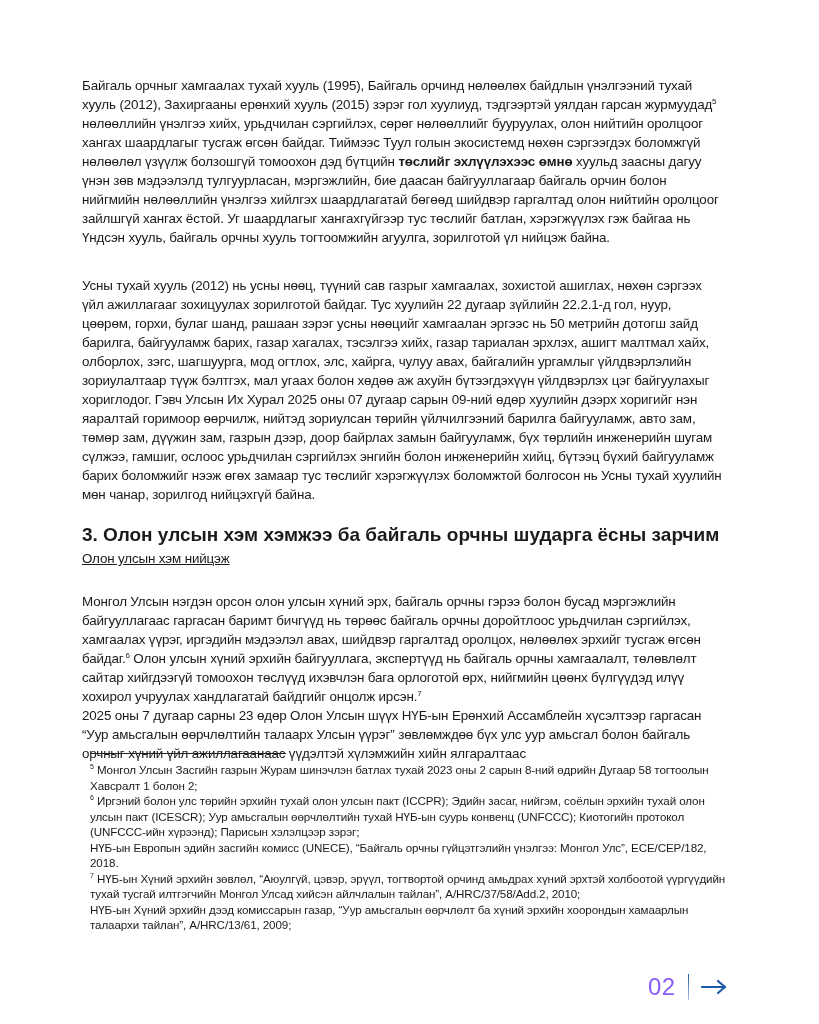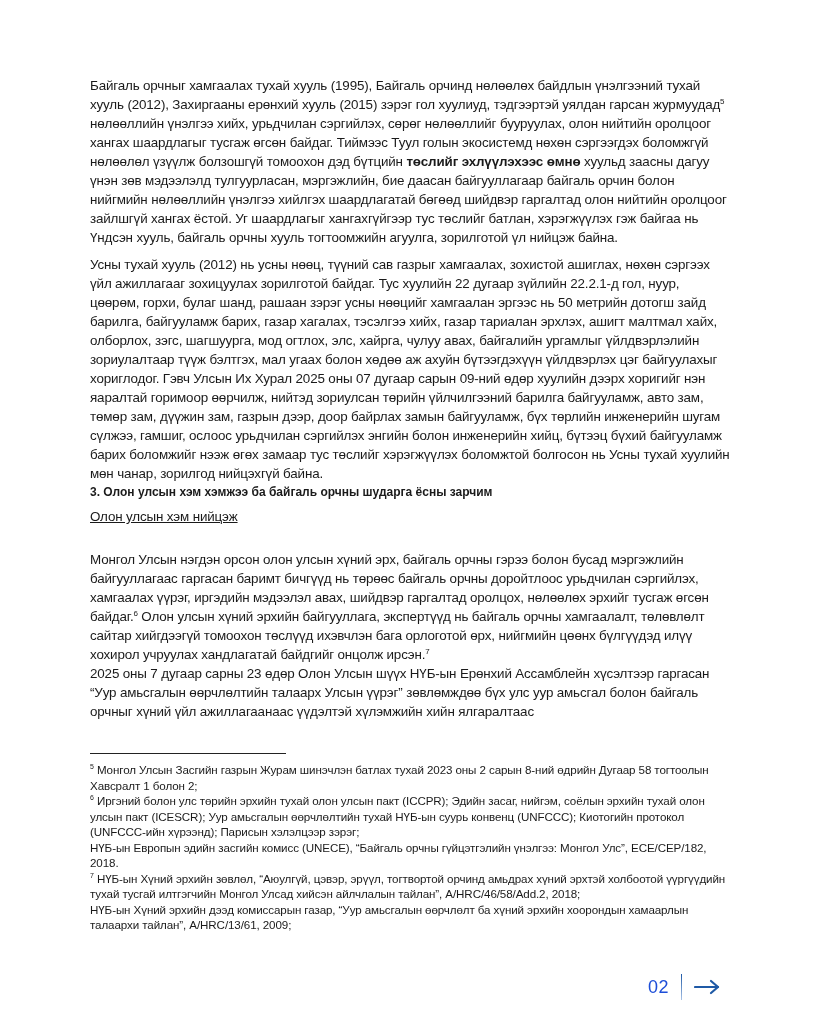--- a/index.html
+++ b/index.html
@@ -1,33 +1,33 @@
 <!DOCTYPE html>
 <html><head>
 <meta charset="utf-8">
 <style>
   html, body { margin: 0; padding: 0; background: #ffffff; }
   body { width: 819px; height: 1024px; position: relative; overflow: hidden;
          font-family: "Liberation Sans", "DejaVu Sans", sans-serif; color: #1a1a1a; }
-  .page { position: absolute; left: 90px; top: 76px; width: 640px; }
+  .page { position: absolute; left: 82px; top: 76px; width: 640px; }
   p { margin: 0; font-size: 13.4px; line-height: 19px; letter-spacing: -0.15px; }
   .para1 { margin-top: 0; }
-  .para2 { margin-top: 8px; }
-  .section-title { font-weight: bold; font-size: 12px; line-height: 19px; }
+  .para2 { margin-top: 29px; }
+  .section-title { margin-top: 21px; font-weight: bold; font-size: 19px; line-height: 19px; }
   .subsection { margin-top: 5px; text-decoration: underline; }
   .para3 { margin-top: 24px; }
   .para4 { }
   sup { font-size: 8px; line-height: 0; vertical-align: super; }
   b { font-weight: bold; }
   .fn-rule { position: absolute; left: 90px; top: 753px; width: 196px; height: 1px; background: #222; }
   .footnotes { position: absolute; left: 90px; top: 762px; width: 640px; }
   .footnotes p { font-size: 11.6px; line-height: 15.5px; letter-spacing: -0.1px; }
   .footnotes sup { font-size: 7px; }
   .pager { position: absolute; left: 648px; top: 972px; height: 30px; display: flex; align-items: center; }
-  .page-num { color: #1d4ed8; font-size: 18px; font-weight: 500; letter-spacing: 0.5px; }
+  .page-num { color: #8b5cf6; font-size: 24px; font-weight: 500; letter-spacing: 0.5px; }
   .pager-divider { width: 1px; height: 26px; background: linear-gradient(#1f5aa6, #aac3e6); margin-left: 12px; margin-right: 12px; }
   .next-arrow { display: inline-block; width: 26px; height: 16px; }
 </style>
 </head>
 <body>
 
 <div class="page">
   <p class="para1"><span>Байгаль орчныг хамгаалах тухай хууль (1995), Байгаль орчинд нөлөөлөх байдлын үнэлгээний тухай хууль (2012), Захиргааны ерөнхий хууль (2015) зэрэг гол хуулиуд, тэдгээртэй уялдан гарсан журмуудад</span><sup>5</sup><span> нөлөөллийн үнэлгээ хийх, урьдчилан сэргийлэх, сөрөг нөлөөллийг бууруулах, олон нийтийн оролцоог хангах шаардлагыг тусгаж өгсөн байдаг. Тиймээс Туул голын экосистемд нөхөн сэргээгдэх боломжгүй нөлөөлөл үзүүлж болзошгүй томоохон дэд бүтцийн </span><b>төслийг эхлүүлэхээс өмнө</b><span> хуульд заасны дагуу үнэн зөв мэдээлэлд тулгуурласан, мэргэжлийн, бие даасан байгууллагаар байгаль орчин болон нийгмийн нөлөөллийн үнэлгээ хийлгэх шаардлагатай бөгөөд шийдвэр гаргалтад олон нийтийн оролцоог зайлшгүй хангах ёстой. Уг шаардлагыг хангахгүйгээр тус төслийг батлан, хэрэгжүүлэх гэж байгаа нь Үндсэн хууль, байгаль орчны хууль тогтоомжийн агуулга, зорилготой үл нийцэж байна.</span></p>
 
   <p class="para2">Усны тухай хууль (2012) нь усны нөөц, түүний сав газрыг хамгаалах, зохистой ашиглах, нөхөн сэргээх үйл ажиллагааг зохицуулах зорилготой байдаг. Тус хуулийн 22 дугаар зүйлийн 22.2.1-д гол, нуур, цөөрөм, горхи, булаг шанд, рашаан зэрэг усны нөөцийг хамгаалан эргээс нь 50 метрийн дотогш зайд барилга, байгууламж барих, газар хагалах, тэсэлгээ хийх, газар тариалан эрхлэх, ашигт малтмал хайх, олборлох, зэгс, шагшуурга, мод огтлох, элс, хайрга, чулуу авах, байгалийн ургамлыг үйлдвэрлэлийн зориулалтаар түүж бэлтгэх, мал угаах болон хөдөө аж ахуйн бүтээгдэхүүн үйлдвэрлэх цэг байгуулахыг хориглодог. Гэвч Улсын Их Хурал 2025 оны 07 дугаар сарын 09-ний өдөр хуулийн дээрх хоригийг  нэн яаралтай горимоор өөрчилж, нийтэд зориулсан төрийн үйлчилгээний барилга байгууламж, авто зам, төмөр зам, дүүжин зам, газрын дээр, доор байрлах замын байгууламж, бүх төрлийн инженерийн шугам сүлжээ, гамшиг, ослоос урьдчилан сэргийлэх энгийн болон инженерийн хийц, бүтээц бүхий байгууламж барих боломжийг нээж өгөх замаар тус төслийг хэрэгжүүлэх боломжтой болгосон нь Усны тухай хуулийн мөн чанар, зорилгод нийцэхгүй байна.</p>
@@ -40,21 +40,21 @@
 
   <p class="para4">2025 оны 7 дугаар сарны 23 өдөр Олон Улсын шүүх НҮБ-ын Ерөнхий Ассамблейн хүсэлтээр гаргасан “Уур амьсгалын өөрчлөлтийн талаарх Улсын үүрэг” зөвлөмждөө бүх улс уур амьсгал болон байгаль орчныг хүний үйл ажиллагаанаас үүдэлтэй хүлэмжийн хийн ялгаралтаас</p>
 </div>
 
 <div class="fn-rule"></div>
 
 <div class="footnotes">
   <p><sup>5</sup><span> Монгол Улсын Засгийн газрын Журам шинэчлэн батлах тухай 2023 оны 2 сарын 8-ний өдрийн Дугаар 58 тогтоолын Хавсралт 1 болон 2;</span></p>
   <p><sup>6</sup><span> Иргэний болон улс төрийн эрхийн тухай олон улсын пакт (ICCPR); Эдийн засаг, нийгэм, соёлын эрхийн тухай олон улсын пакт (ICESCR); Уур амьсгалын өөрчлөлтийн тухай НҮБ-ын суурь конвенц (UNFCCC); Киотогийн протокол (UNFCCC-ийн хүрээнд); Парисын хэлэлцээр зэрэг;</span></p>
   <p>НҮБ-ын Европын эдийн засгийн комисс (UNECE), “Байгаль орчны гүйцэтгэлийн үнэлгээ: Монгол Улс”, ECE/CEP/182, 2018.</p>
-  <p><sup>7</sup><span> НҮБ-ын Хүний эрхийн зөвлөл, “Аюулгүй, цэвэр, эрүүл, тогтвортой орчинд амьдрах хүний эрхтэй холбоотой үүргүүдийн тухай тусгай илтгэгчийн Монгол Улсад хийсэн айлчлалын тайлан”, A/HRC/46/58/Add.2, 2018;</span></p>
+  <p><sup>7</sup><span> НҮБ-ын Хүний эрхийн зөвлөл, “Аюулгүй, цэвэр, эрүүл, тогтвортой орчинд амьдрах хүний эрхтэй холбоотой үүргүүдийн тухай тусгай илтгэгчийн Монгол Улсад хийсэн айлчлалын тайлан”, A/HRC/37/58/Add.2, 2010;</span></p>
   <p>НҮБ-ын Хүний эрхийн дээд комиссарын газар, “Уур амьсгалын өөрчлөлт ба хүний эрхийн хоорондын хамаарлын талаархи тайлан”, A/HRC/13/61, 2009;</p>
 </div>
 
 <div class="pager">
   <span class="page-num">02</span>
   <span class="pager-divider"></span>
   <span class="next-arrow">
     <svg width="26" height="16" viewBox="0 0 26 16">
       <line x1="1" y1="8" x2="24" y2="8" stroke="#1f5aa6" stroke-width="2.2" stroke-linecap="round"></line>
       <polyline points="17,2 24,8 17,14" fill="none" stroke="#1f5aa6" stroke-width="2.2" stroke-linecap="round" stroke-linejoin="round"></polyline>

